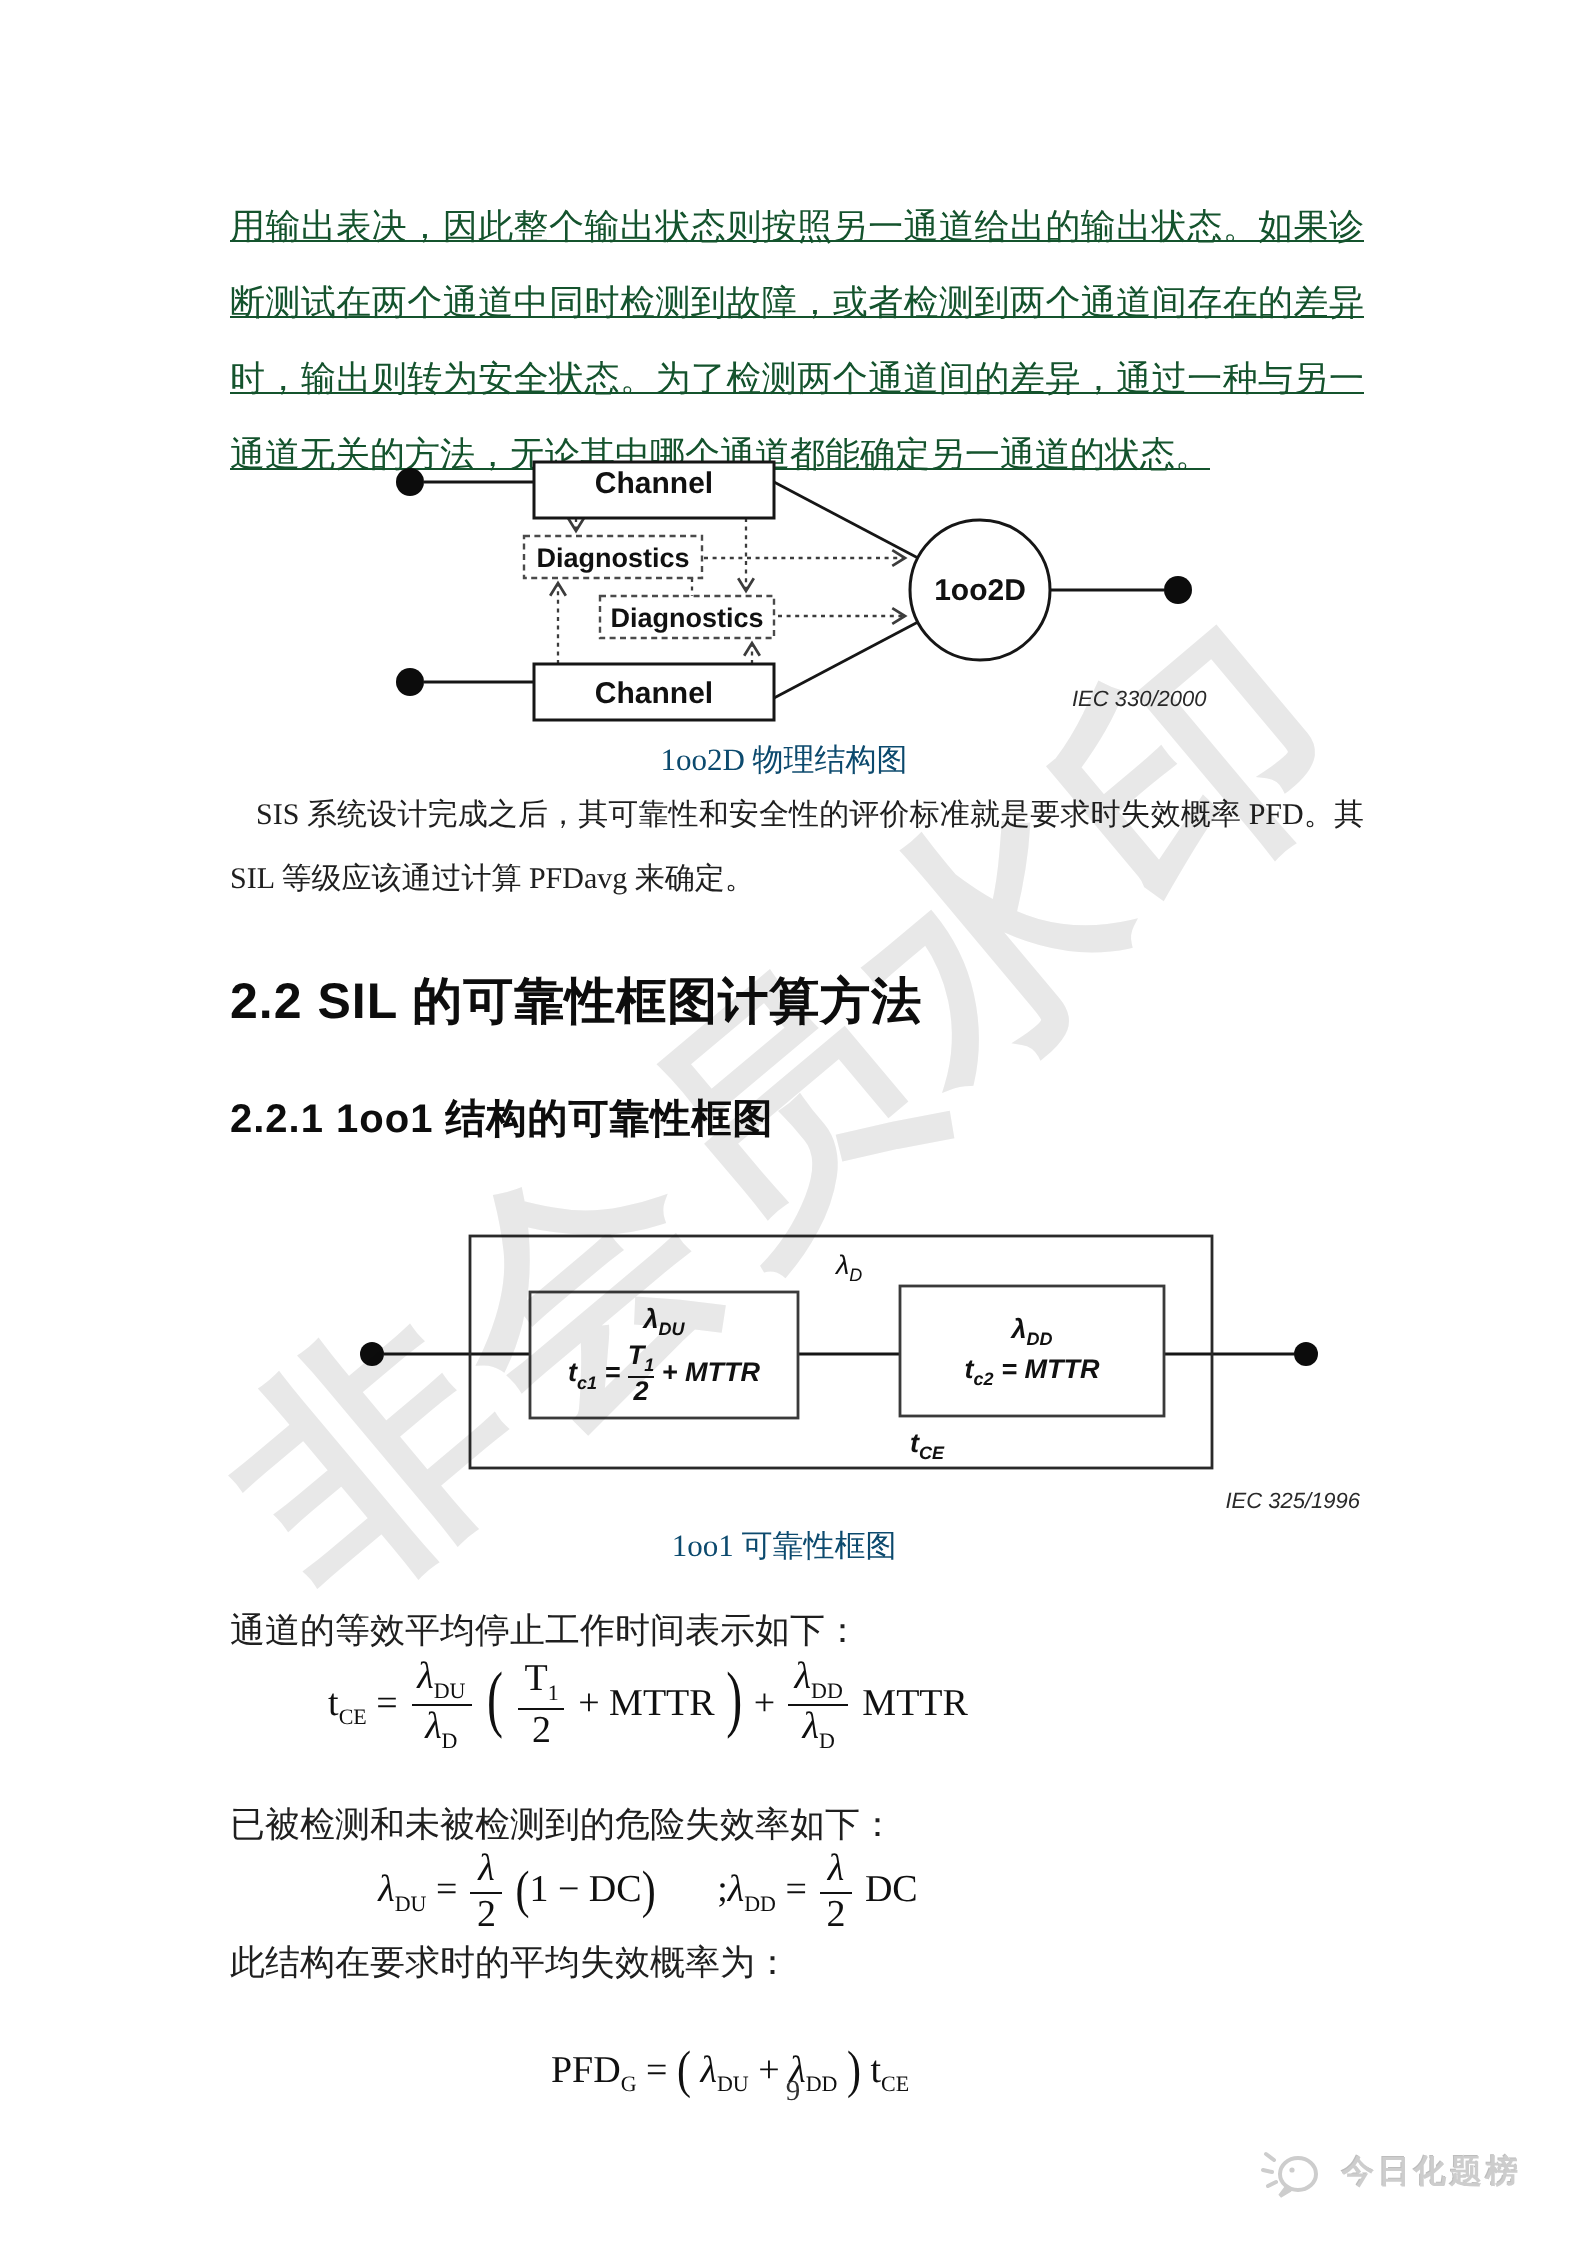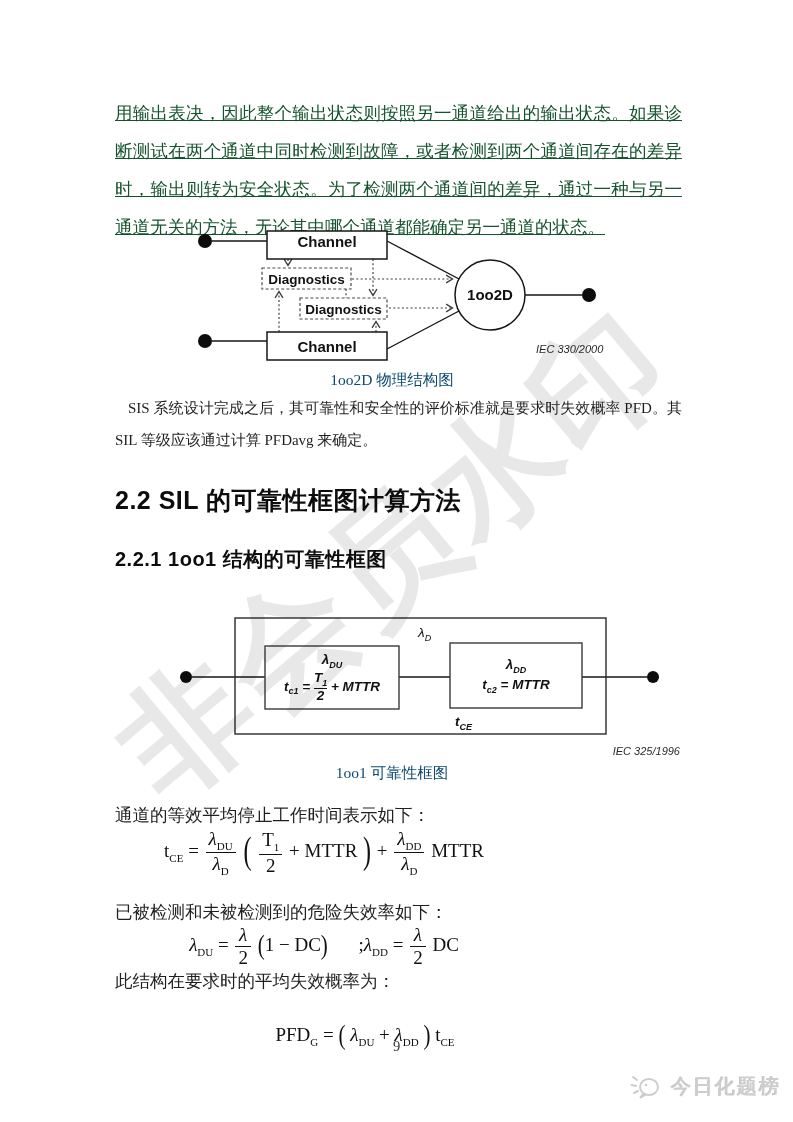--- a/index.html
+++ b/index.html
@@ -59,21 +59,21 @@
   
   .watermark{position:absolute;left:40px;top:420px;width:710px;height:270px;
         display:flex;align-items:center;justify-content:center;
         transform:rotate(-40deg);transform-origin:center;
         font-family:"Liberation Sans",sans-serif;font-weight:bold;font-size:128px;
         letter-spacing:6px;color:#e8e8e8;z-index:3;mix-blend-mode:multiply;
         pointer-events:none;white-space:nowrap;}
   
   .logo{position:absolute;left:630px;top:1072px;display:flex;align-items:center;gap:7px;
         z-index:1;}
-  .logo-text{font-family:Liberation Serif, serif;font-weight:bold;font-size:20px;
+  .logo-text{font-family:Liberation Serif, serif;font-weight:bold;font-size:16px;
         letter-spacing:2px;color:#cdcdcd;text-shadow:1px 1px 0 #ffffff, -0.5px -0.5px 0 #bdbdbd;}
 </style>
 </head>
 <body>
 
 <div>
 
   <div class="para" style="top:94px;">用输出表决，因此整个输出状态则按照另一通道给出的输出状态。如果诊断测试在两个通道中同时检测到故障，或者检测到两个通道间存在的差异时，输出则转为安全状态。为了检测两个通道间的差异，通过一种与另一通道无关的方法，无论其中哪个通道都能确定另一通道的状态。</div>
 
   <div class="diag" style="left:180px;top:222px;width:440px;height:140px;text-align:right;">

